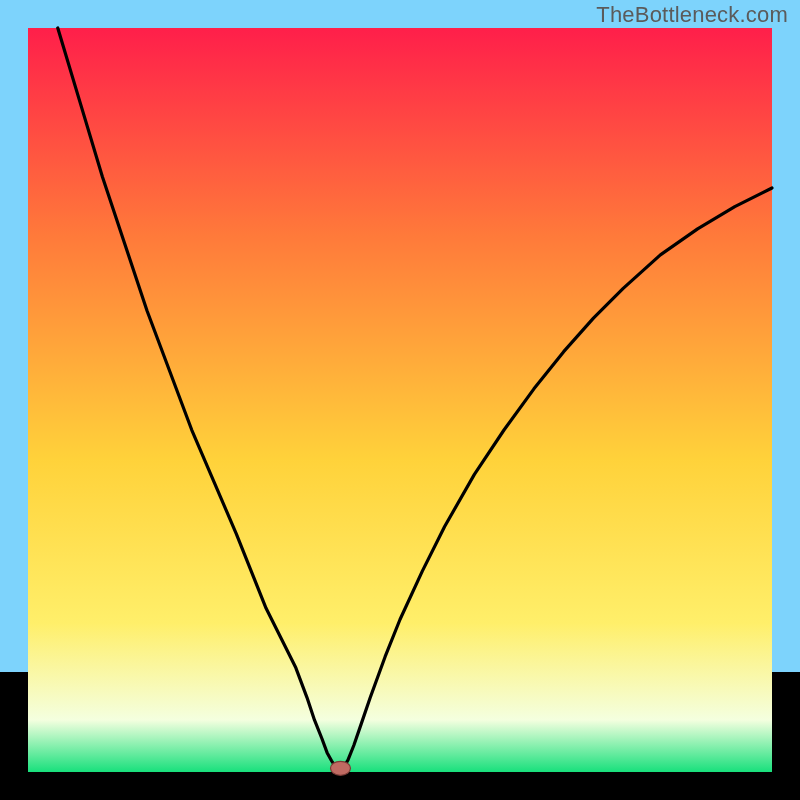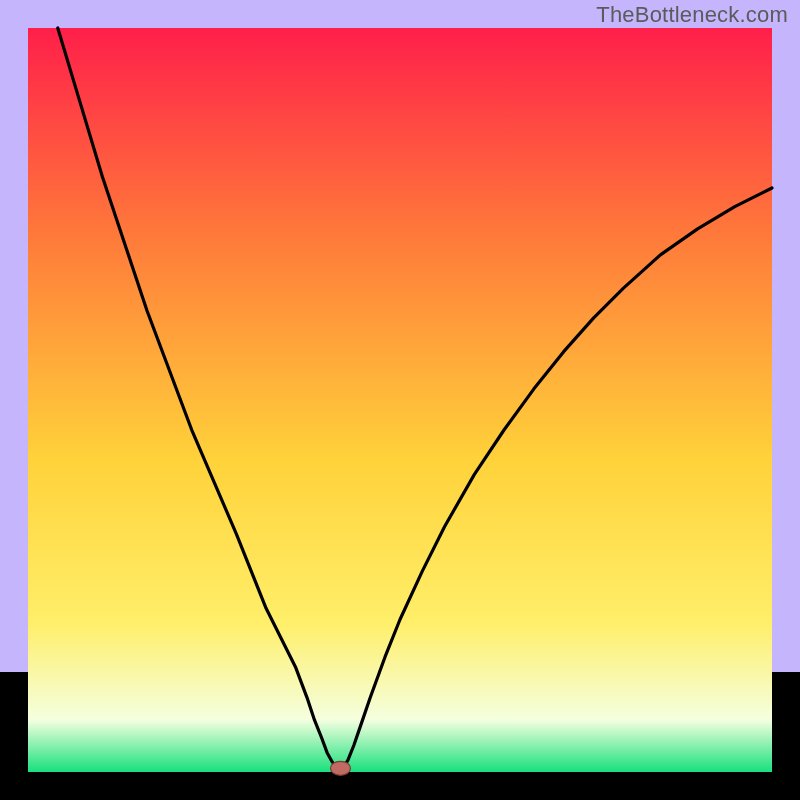--- a/index.html
+++ b/index.html
@@ -8,21 +8,21 @@
     width: 800px;
     height: 800px;
     background: #000;
     font-family: Arial, Helvetica, sans-serif;
     overflow: hidden;
   }
   .frame {
     position: relative;
     width: 800px;
     height: 672px;
-    background: #c4b5fd;
+    background: #7dd3fc;
   }
   .watermark {
     position: absolute;
     top: 2px;
     right: 12px;
     color: #5b5b5b;
     font-size: 22px;
     font-weight: 500;
     letter-spacing: 0.2px;
     z-index: 5;

